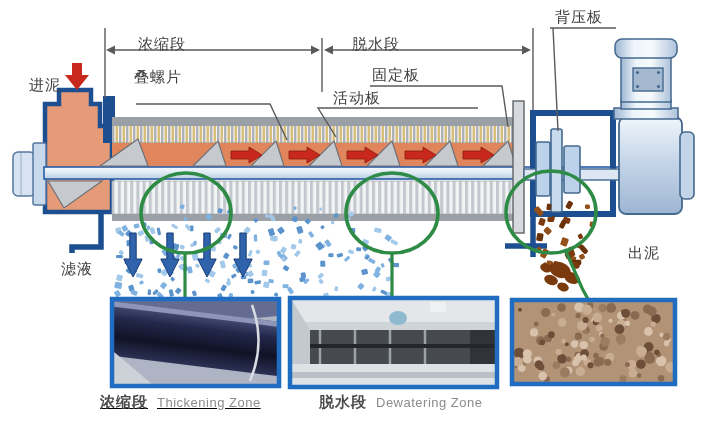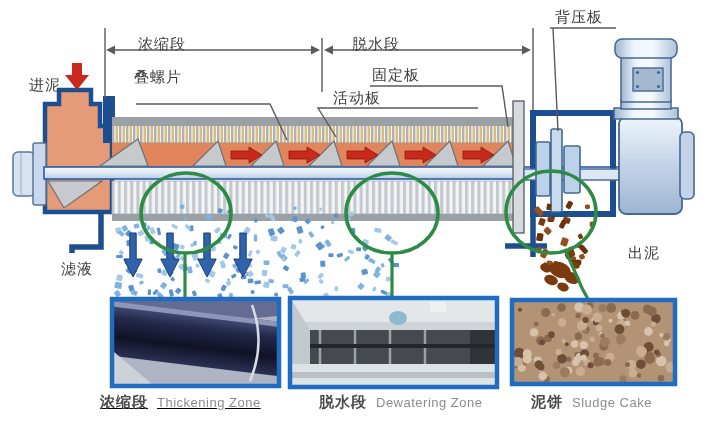--- a/index.html
+++ b/index.html
@@ -546,17 +546,14 @@
 <div class="lbl" style="left:555px;top:8px;">背压板</div>
 <div class="lbl" style="left:61px;top:260px;">滤液</div>
 <div class="lbl" style="left:628px;top:244px;">出泥</div>
 
 <div class="cap" style="left:100px;text-decoration:underline;">
   <span class="cap-zh">浓缩段</span><span class="cap-en">Thickening Zone</span>
 </div>
 <div class="cap" style="left:311px;margin-left:8px;">
   <span class="cap-zh">脱水段</span><span class="cap-en">Dewatering Zone</span>
 </div>
-<div class="cap" style="left:531px;">
-  <span class="cap-zh">泥饼</span><span class="cap-en">Sludge Cake</span>
+
 </div>
 
-</div>
-
 </body></html>

